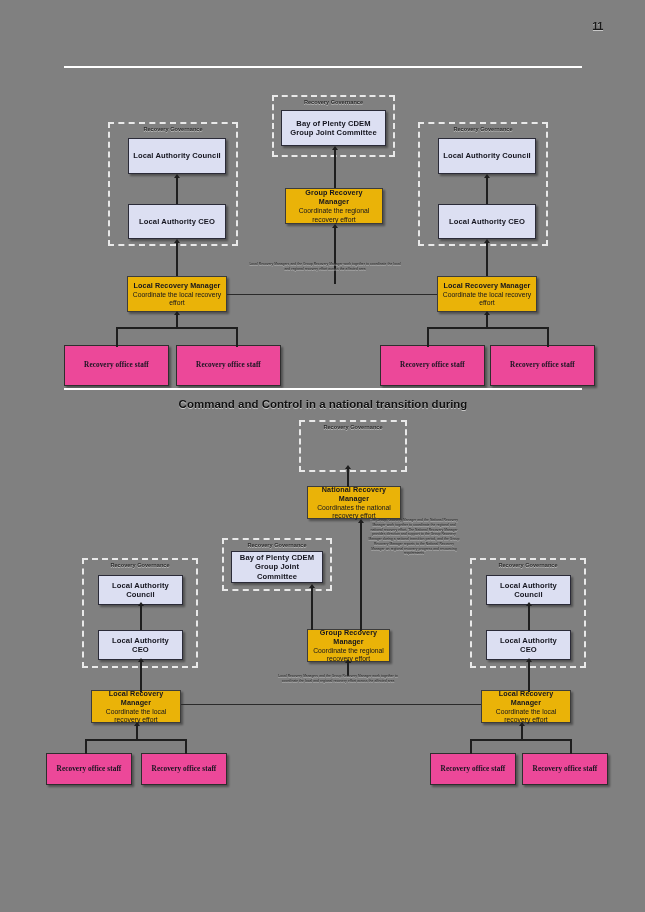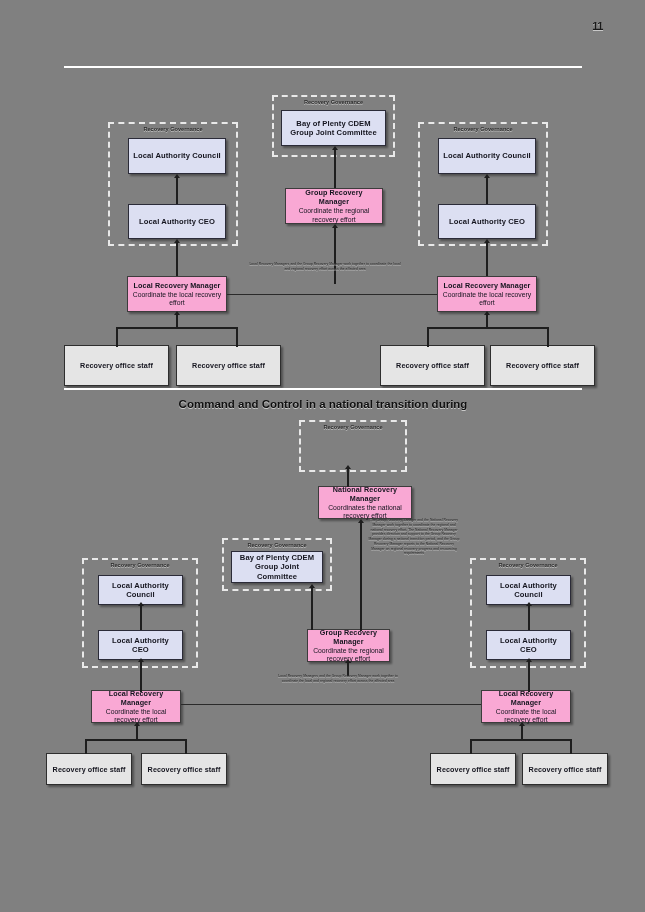--- a/index.html
+++ b/index.html
@@ -76,26 +76,27 @@
   .node .sub {
     font-weight: normal;
     font-size: 6.8px;
     margin-top: 1px;
   }
   .node.blue {
     background: #dcdff2;
     border-color: #2b2b38;
   }
   .node.grey {
-    background: #f9a8d4;
+    background: #eab308;
     border-color: #3c3c3c;
   }
   .node.white {
-    background: #e5e5e5;
+    background: #ec4899;
     border-color: #2e2e2e;
+    font-family: Liberation Serif, serif;
   }
   .node.blue .title { font-size: 7.6px; }
 
   
   .frame {
     position: absolute;
     box-sizing: border-box;
     border: 2px dashed #e9e9e9;
   }
   .frame-label {
@@ -238,21 +239,21 @@
   <div class="vline" style="left:486px; top:312px; height:16px;"></div>
   <div class="arrowup" style="left:483.6px; top:311px;"></div>
 
   <div class="header-rule" style="left:64px; top:388px; width:518px; height:1.5px;"></div>
 
   <div class="diagram-title" style="left:64px; top:398px; width:518px;">Command and Control in a national transition during</div>
 
   <div class="frame" style="left:299px; top:420px; width:108px; height:52px;"></div>
   <div class="frame-label" style="left:299px; top:424px; width:108px;">Recovery Governance</div>
 
-  <div class="node grey" style="left:318px; top:486px; width:94px; height:33px;">
+  <div class="node grey" style="left:307px; top:486px; width:94px; height:33px;">
     <div class="title">National Recovery Manager</div>
     <div class="sub">Coordinates the national recovery effort</div>
   </div>
 
   <div class="frame" style="left:222px; top:538px; width:110px; height:53px;"></div>
   <div class="frame-label" style="left:222px; top:542px; width:110px;">Recovery Governance</div>
   <div class="node blue" style="left:231px; top:551px; width:92px; height:32px;">
     <div class="title">Bay of Plenty CDEM Group Joint Committee</div>
   </div>
 

